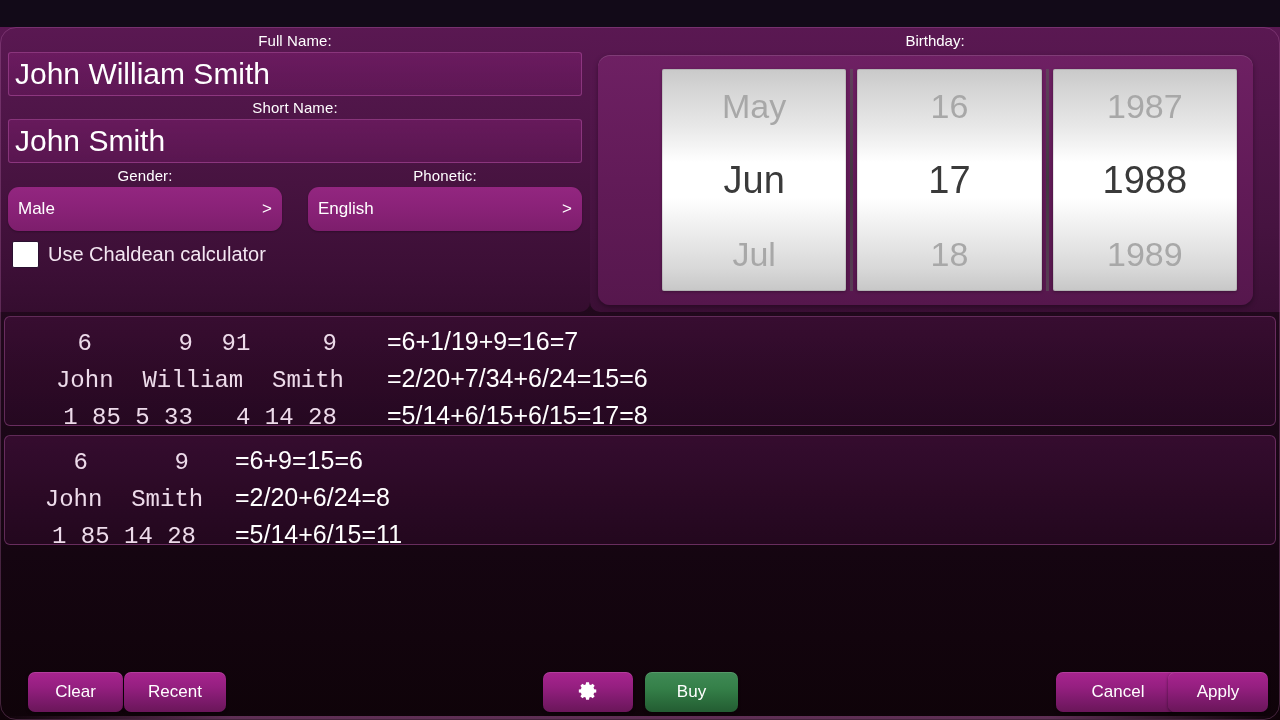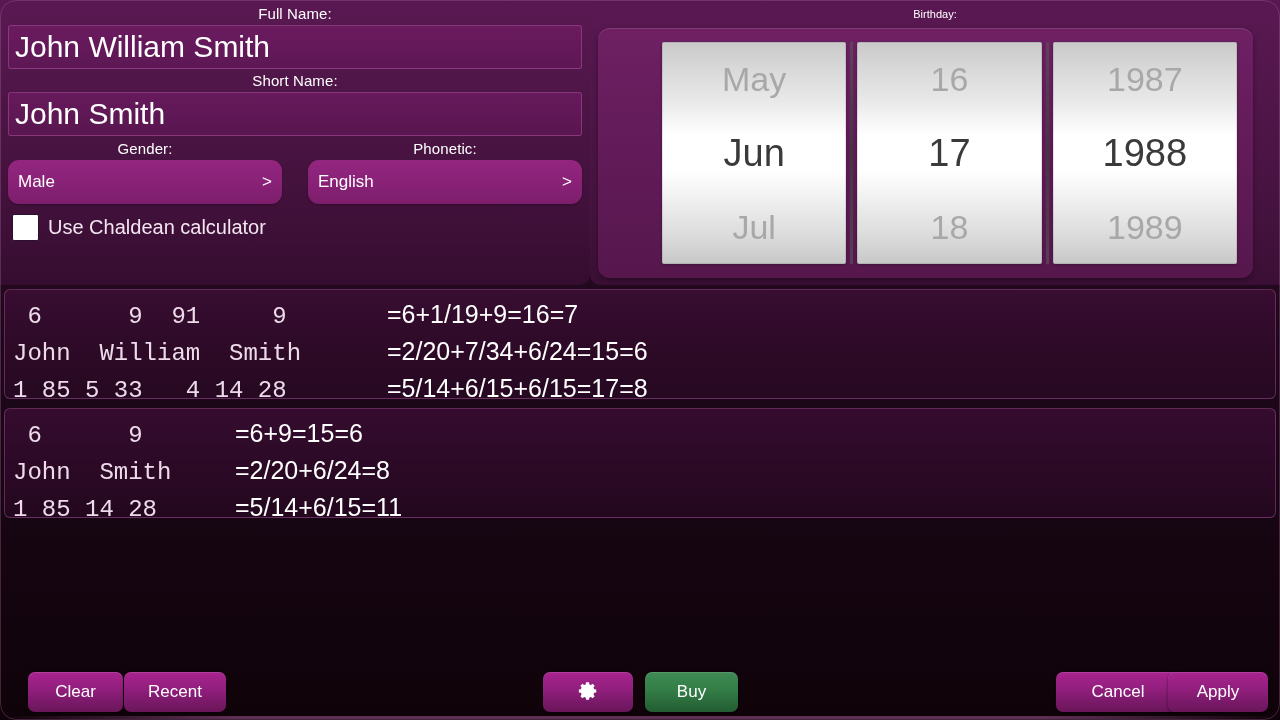--- a/index.html
+++ b/index.html
@@ -19,20 +19,21 @@
   }
 
   
   #app {
     position: absolute;
     inset: 0;
     background:
       radial-gradient(ellipse 900px 420px at 50% -8%, rgba(160,70,140,0.38) 0%, rgba(120,45,105,0.10) 55%, rgba(0,0,0,0) 78%),
       linear-gradient(180deg, #3a1136 0%, #2c0d2a 14%, #24091f 34%, #1c0718 55%, #150511 76%, #0f0309 100%);
     overflow: hidden;
+    margin-top: 27px;
   }
 
   
   #top-sheen {
     position: absolute;
     left: 0; right: 0; top: 0;
     height: 300px;
     background: linear-gradient(180deg, rgba(255,255,255,0.055) 0%, rgba(255,255,255,0.018) 45%, rgba(255,255,255,0) 100%);
     pointer-events: none;
   }
@@ -144,21 +145,21 @@
     position: absolute;
     left: 590px; top: 0;
     width: 690px;
     height: 285px;
     background: linear-gradient(180deg, #5a1852 0%, #52164b 30%, #461340 70%, #3b0f35 100%);
     border-radius: 0 0 0 10px;
     padding-top: 2px;
   }
   #birthday-label {
     text-align: center;
-    font-size: 11px;
+    font-size: 15px;
     line-height: 20px;
     color: #ffffff;
     padding-top: 2px;
   }
   #wheel-frame {
     position: absolute;
     left: 8px; top: 28px;
     width: 655px;
     height: 250px;
     background: linear-gradient(180deg, #6e2063 0%, #621b58 50%, #56174d 100%);
@@ -224,20 +225,21 @@
     border-radius: 6px;
     padding: 6px 8px 8px 8px;
   }
   #result-panel-1 { top: 289px; height: 110px; }
   #result-panel-2 { top: 408px; height: 110px; }
 
   .result-row {
     display: flex;
     align-items: baseline;
     height: 37px;
+    text-align: center;
   }
   .mono-col {
     font-family: "Liberation Mono", "DejaVu Sans Mono", monospace;
     font-size: 24px;
     white-space: pre;
     color: #eddbea;
     line-height: 37px;
     letter-spacing: 0px;
   }
   .eq-col {

